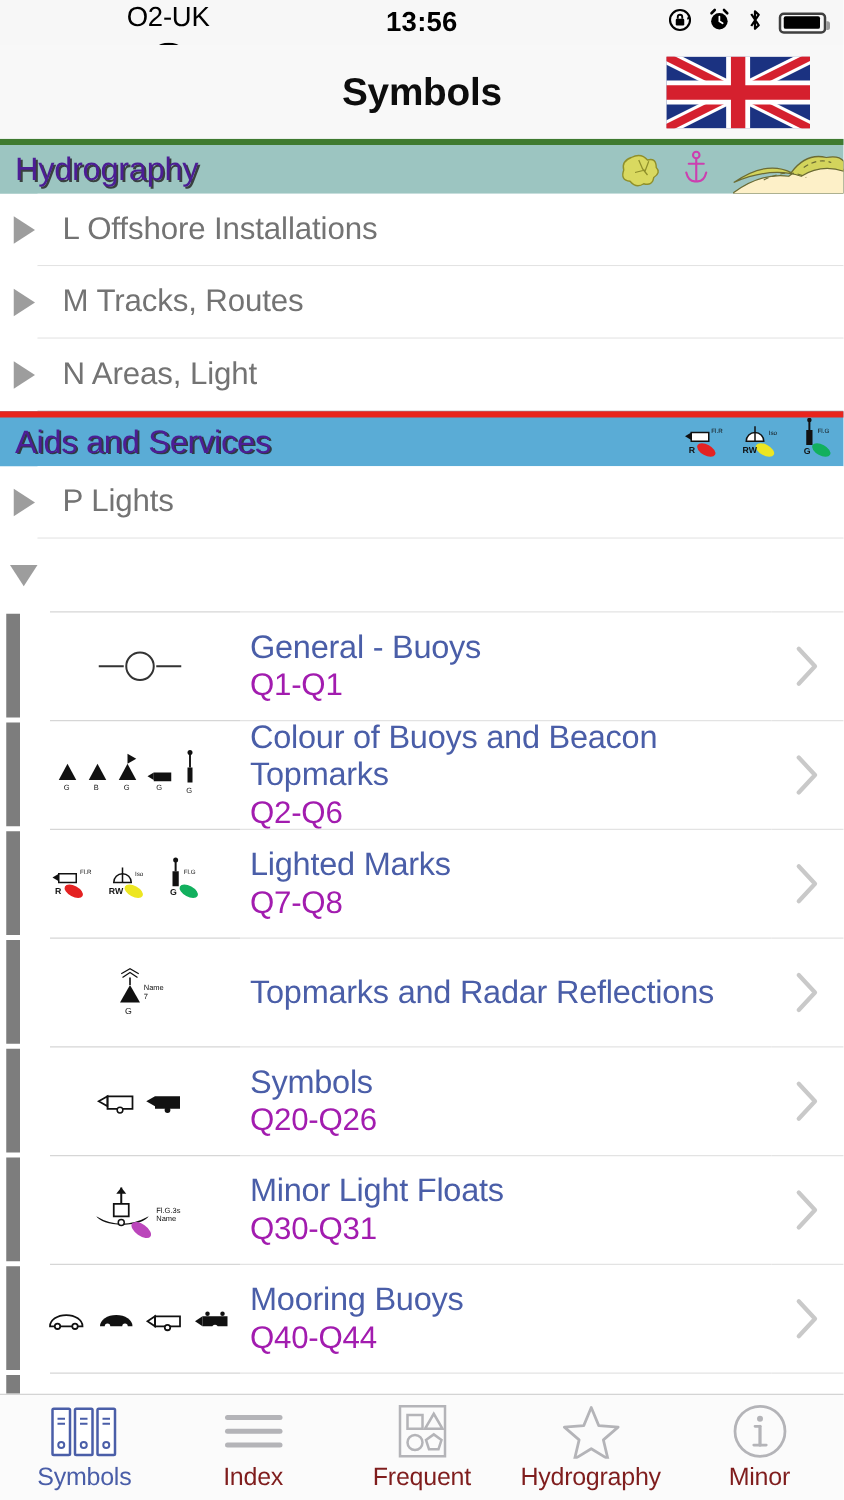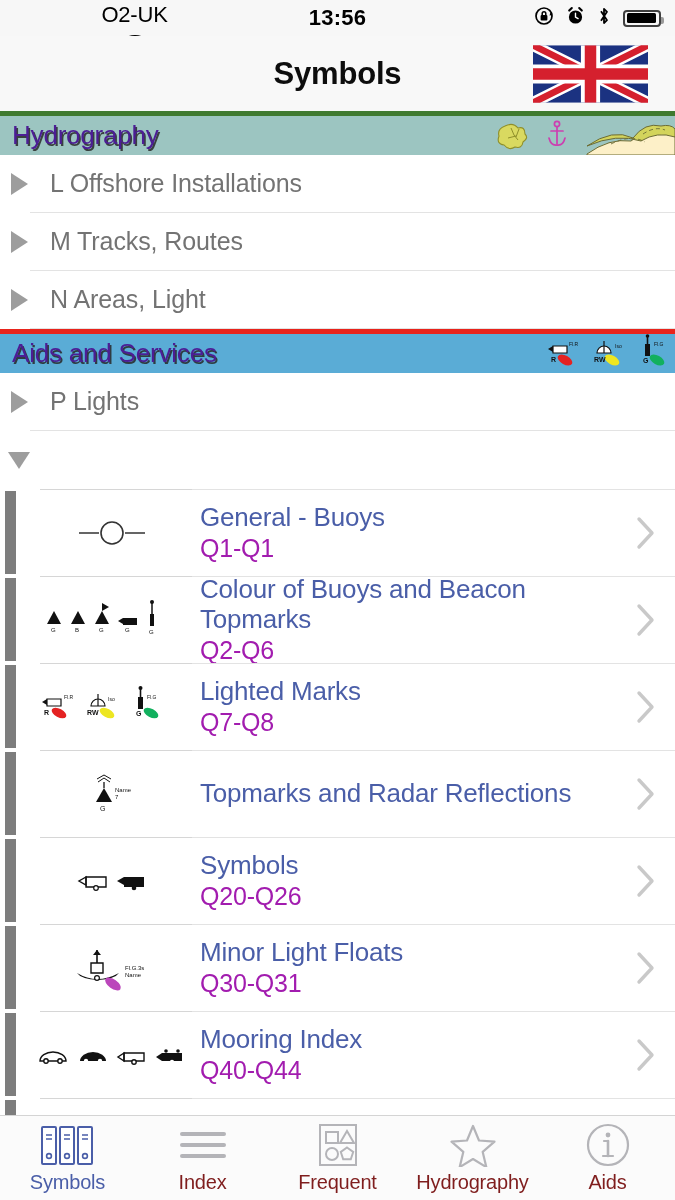--- a/index.html
+++ b/index.html
@@ -437,21 +437,21 @@
           <g fill="#111">
             <path d="M130 18 h20 v8 h-20 z"></path>
             <path d="M130 18 l-6 4 l6 4 z"></path>
             <circle cx="140" cy="27" r="2.2" fill="#fff"></circle>
             <circle cx="134" cy="16" r="1.8"></circle>
               <circle cx="146" cy="16" r="1.8"></circle>
           </g>
         </svg>
       </span>
       <span class="itxt">
-        <span class="itxt-title">Mooring Index</span>
+        <span class="itxt-title">Mooring Buoys</span>
         <span class="itxt-sub">Q40-Q44</span>
       </span>
       <span class="chev">
         <svg width="22" height="38" viewBox="0 0 22 38">
             <path d="M4 5 L17 19 L4 33" stroke="#c9c9c9" stroke-width="3.4" fill="none" stroke-linecap="round" stroke-linejoin="round"></path>
           </svg>
       </span>
     </div>
 
     <div class="item-row">
@@ -532,17 +532,17 @@
 
     <div class="tab">
       <span class="tab-ico">
         <svg width="46" height="46" viewBox="0 0 46 46">
           <circle cx="23" cy="23" r="20" fill="none" stroke="#b4b4b8" stroke-width="2.2"></circle>
           <circle cx="23" cy="13" r="2.4" fill="#b4b4b8"></circle>
           <path d="M23 19 V34" stroke="#b4b4b8" stroke-width="2.6" stroke-linecap="round"></path>
           <path d="M19 19 H23 M18 34 H28" stroke="#b4b4b8" stroke-width="2.2" stroke-linecap="round"></path>
         </svg>
       </span>
-      <span class="tab-label">Aids</span>
+      <span class="tab-label">Minor</span>
     </div>
 
   </div>
 </div>
 
 </body></html>

